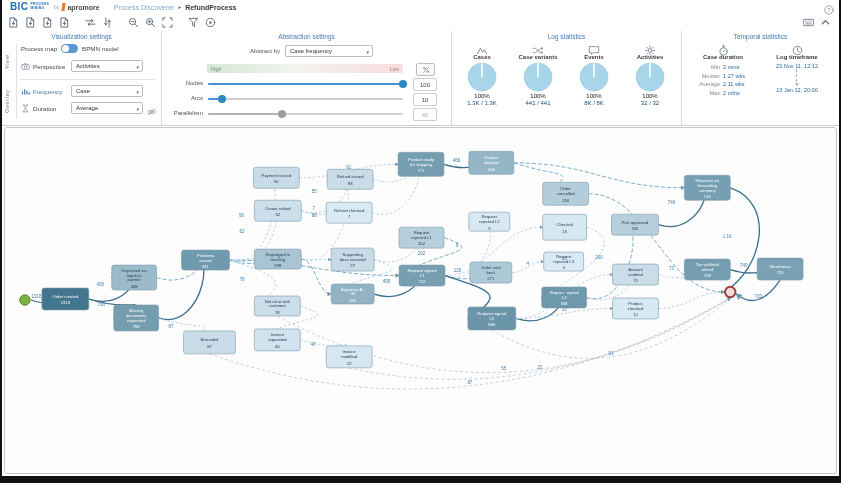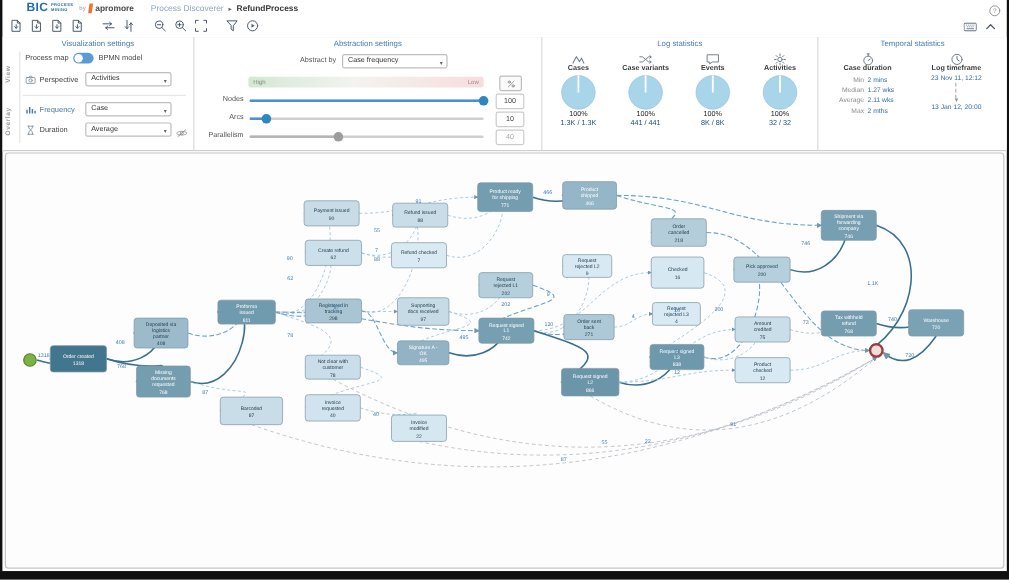--- a/index.html
+++ b/index.html
@@ -1,20 +1,20 @@
 <!DOCTYPE html>
 <html><head>
 <meta charset="utf-8">
 <style>
   html,body{margin:0;padding:0;background:#101010;}
   .page{position:relative;width:837px;height:476px;background:#fff;overflow:hidden;
         border-left:2px solid #101010;border-right:2px solid #101010;
         font-family:"Liberation Sans",sans-serif;color:#333;-webkit-font-smoothing:antialiased;}
   
-  .topbar{position:absolute;left:16px;top:0;right:0;height:14px;display:flex;align-items:center;padding-left:4px;}
+  .topbar{position:absolute;left:4px;top:0;right:0;height:14px;display:flex;align-items:center;padding-left:4px;}
   .logo-bic{font-size:10px;font-weight:bold;color:#1f6cb4;letter-spacing:.4px;line-height:10px;}
   .logo-sub{display:inline-flex;flex-direction:column;margin-left:2px;font-size:3.4px;font-weight:bold;color:#1f6cb4;line-height:3.6px;letter-spacing:.3px;}
   .logo-by{font-size:5px;color:#999;margin:0 3px 0 5px;}
   .logo-mark{width:3px;height:8px;background:#f2742c;transform:skewX(-8deg);margin-right:2px;}
   .logo-partner{font-size:7px;font-weight:bold;color:#4a4a4a;}
   .crumbs{display:flex;align-items:center;margin-left:14px;}
   .crumb-app{font-size:7px;color:#8aa8c8;}
   .crumb-sep{font-size:5.5px;color:#666;margin:0 4px;}
   .crumb-model{font-size:7px;font-weight:bold;color:#3a3a3a;}
   .help{position:absolute;right:5px;top:1px;width:10px;height:10px;color:#8a8a8a;}

